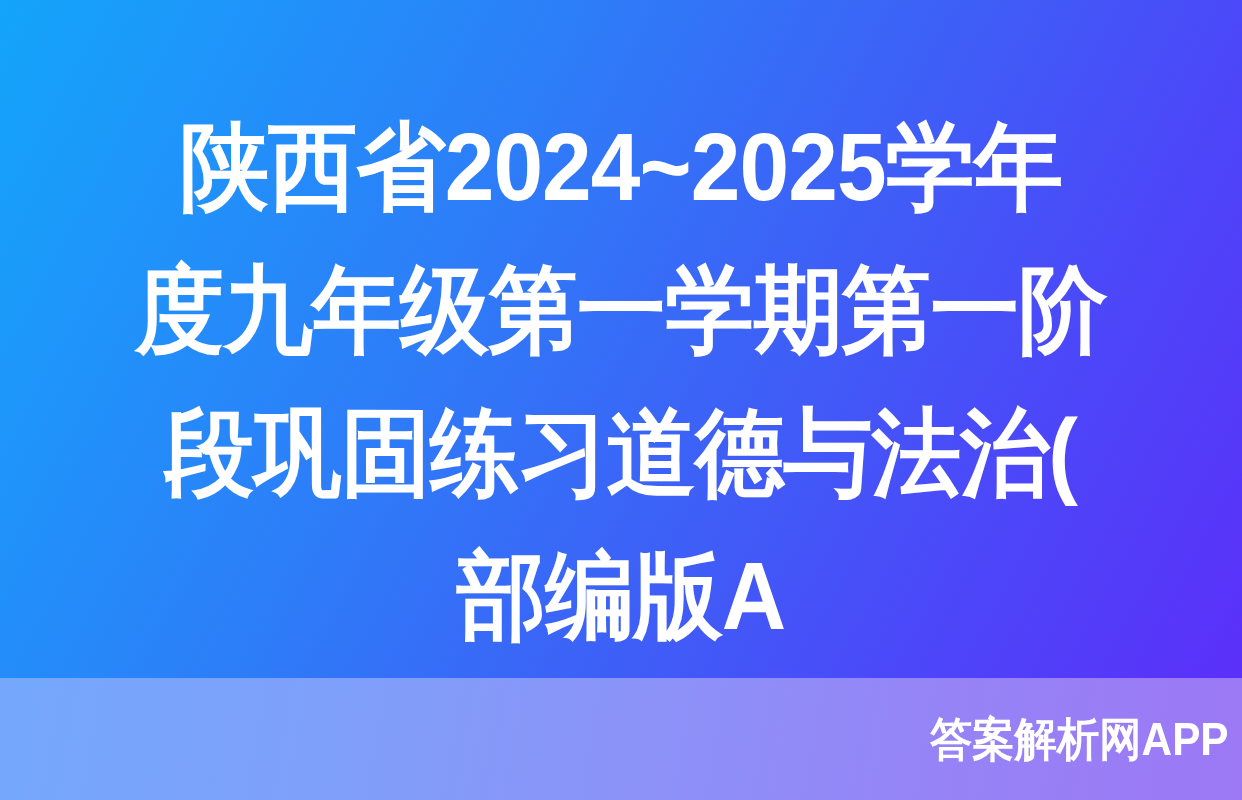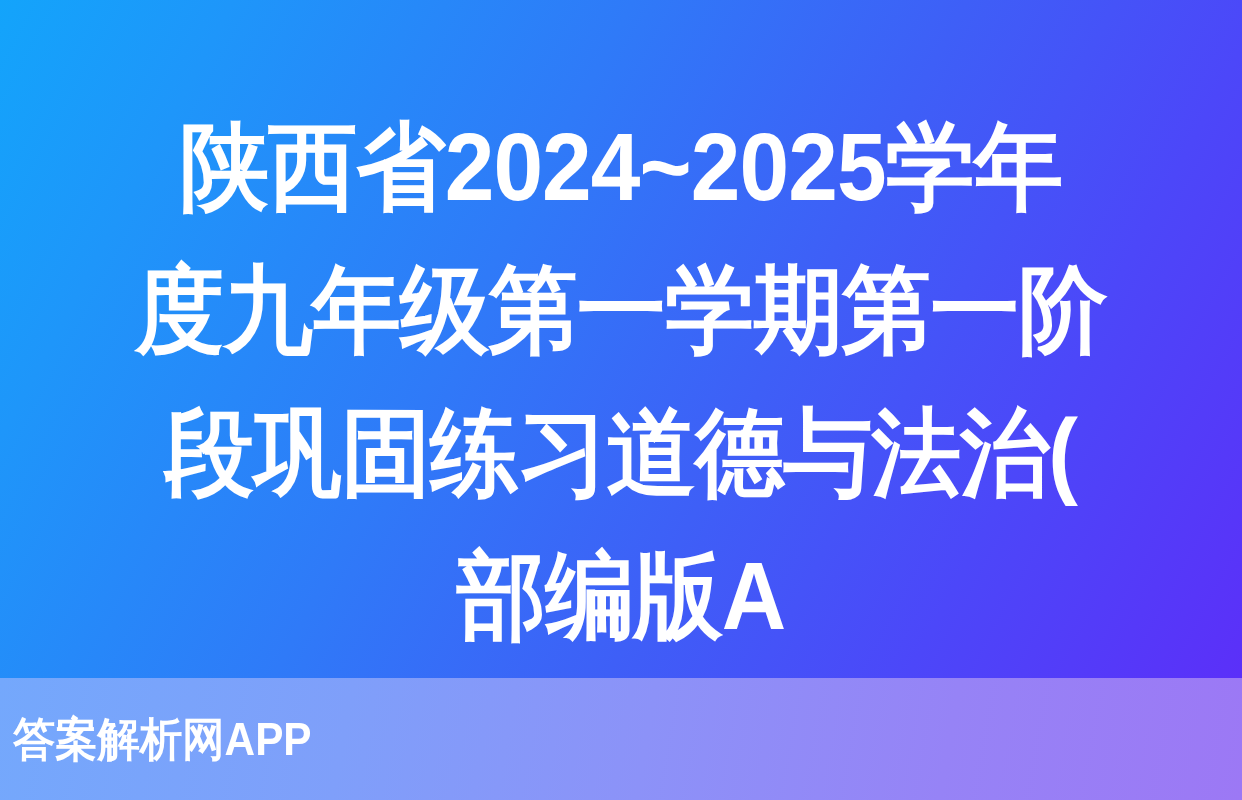--- a/index.html
+++ b/index.html
@@ -50,21 +50,21 @@
 
   
   .banner {
     position: absolute;
     left: 0;
     bottom: 0;
     width: 1242px;
     height: 122px;
     display: flex;
     align-items: center;
-    justify-content: flex-start;
+    justify-content: flex-end;
     background: linear-gradient(100deg,
                 #74A8FC 0%,
                 #7F9FFA 28%,
                 #8C92F8 52%,
                 #9683F6 76%,
                 #9C78F5 100%);
   }
 
   .banner-text {
     color: #ffffff;

